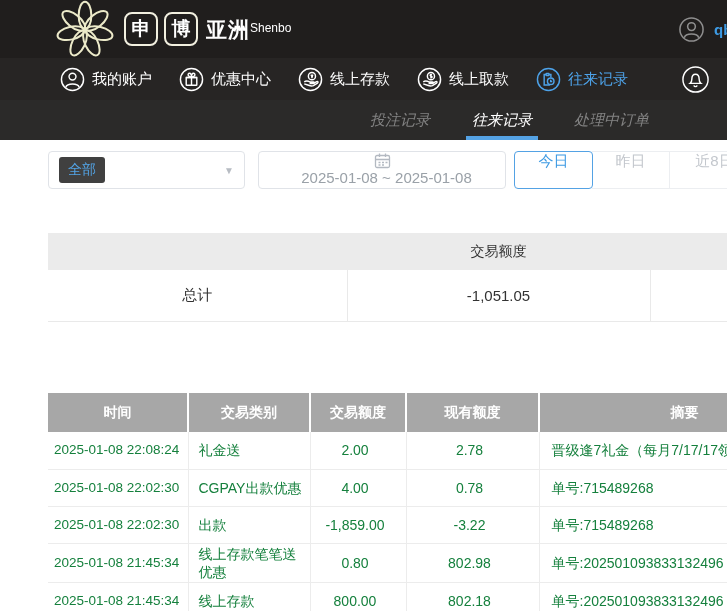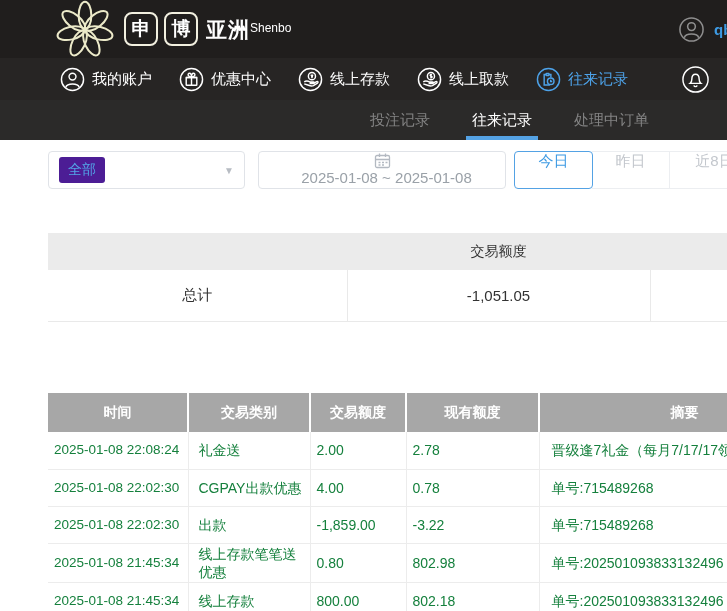--- a/index.html
+++ b/index.html
@@ -29,28 +29,28 @@
     padding-left:60px;gap:27px;}
   .nav-item{display:flex;align-items:center;gap:7px;color:#fff;font-size:15px;cursor:pointer;white-space:nowrap;}
   .nav-item svg{display:block;}
   .nav-item.active{color:#4da2e8;}
   .nav-bell{position:absolute;left:681px;top:7px;cursor:pointer;}
 
   
   .subnav{height:40px;background:#2b2a29;display:flex;align-items:stretch;}
   .tabs{display:flex;gap:30px;margin-left:364px;}
   .tab{display:flex;align-items:center;padding:0 6px;font-size:15px;color:#838383;
-    cursor:pointer;border-bottom:4px solid transparent;border-top:4px solid transparent;white-space:nowrap;}
+    cursor:pointer;border-bottom:4px solid transparent;border-top:4px solid transparent;white-space:nowrap;font-style:italic;}
   .tab.active{color:#fff;border-bottom-color:#54a2e4;}
 
   
   .filters{display:flex;align-items:center;margin:11px 0 0 48px;}
   .select-box{width:197px;height:38px;border:1px solid #e0e3e8;border-radius:4px;
     display:flex;align-items:center;padding:0 10px;box-sizing:border-box;background:#fff;cursor:pointer;}
-  .select-tag{background:#4c1d95;color:#53a5e8;font-size:14px;padding:4px 9px;border-radius:3px;}
+  .select-tag{background:#404040;color:#53a5e8;font-size:14px;padding:4px 9px;border-radius:3px;}
   .select-caret{margin-left:auto;color:#b7bcc3;font-size:10px;}
   .date-box{width:248px;height:38px;border:1px solid #e0e3e8;border-radius:4px;margin-left:13px;
     display:flex;align-items:center;padding:0 10px;box-sizing:border-box;background:#fff;cursor:pointer;flex-direction:column;}
   .date-text{color:#9aa1a8;font-size:15px;margin-left:9px;white-space:nowrap;}
   .quick-group{display:flex;margin-left:8px;}
   .qbtn{height:38px;box-sizing:border-box;display:flex;align-items:flex-start;justify-content:center;
     font-size:15px;background:#fff;cursor:pointer;}
   .qbtn.active{width:79px;border:1px solid #54a2e4;border-radius:4px;color:#3d9ae3;position:relative;z-index:1;}
   .qbtn.plain{border-top:1px solid #eceef1;border-bottom:1px solid #eceef1;color:#c3c7cd;}
   .qbtn.b2{width:77px;margin-left:-1px;}
@@ -68,21 +68,21 @@
   .txtable{margin:71px 0 0 48px;border-collapse:collapse;table-layout:fixed;width:781px;}
   .txtable col.w1{width:140px;} .txtable col.w2{width:122px;} .txtable col.w3{width:96px;}
   .txtable col.w4{width:133px;} .txtable col.w5{width:290px;}
   .txtable th{height:37px;background:#a7a7a7;color:#fff;font-size:14px;font-weight:bold;text-align:center;}
   .txtable th:not(:last-child){border-right:2px solid #fff;}
   .txtable td{height:37px;font-size:14px;color:#15803d;border-bottom:1px solid #ececec;
     padding:1px 6px;box-sizing:border-box;line-height:18px;}
   .txtable td:not(:last-child){border-right:1px solid #ececec;}
   .txtable .c-time{padding-left:6px;font-size:13.5px;white-space:nowrap;}
   .txtable .c-type{padding-left:10px;}
-  .txtable .c-amount,.txtable .c-balance{text-align:left;padding-right:12px;white-space:nowrap;}
+  .txtable .c-amount,.txtable .c-balance{text-align:center;padding-right:12px;white-space:nowrap;}
   .txtable .c-summary{padding-left:12px;white-space:nowrap;}
 </style>
 </head>
 <body>
 
 <div class="viewport">
 <div class="page">
 
   <div class="topbar">
     <div class="logo">

